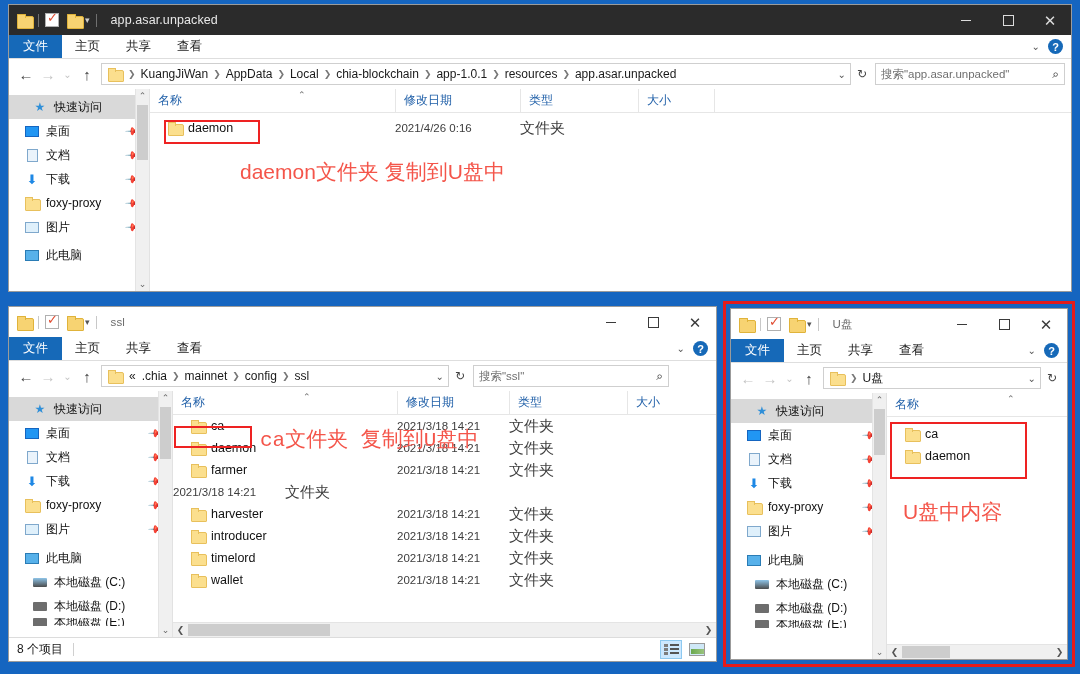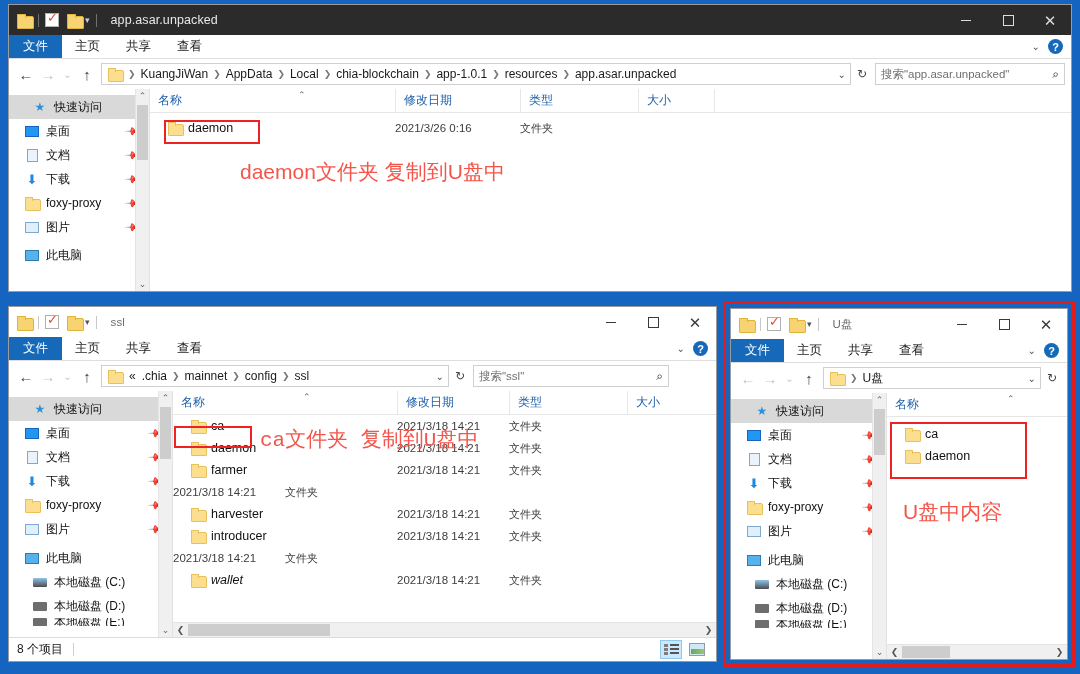--- a/index.html
+++ b/index.html
@@ -86,21 +86,21 @@
   .col-head { height:24px; display:flex; align-items:center; font-size:12px; color:#1f5fa8;
               border-bottom:1px solid #e6e6e6; background:#fff; position:relative;}
   .col { padding-left:8px; position:relative; height:24px; display:flex; align-items:center; }
   .col + .col { border-left:1px solid #e6e6e6; }
   .sort-mark { position:absolute; font-size:9px; color:#6b6b6b; top:1px; }
   .rows { flex:1 1 auto; overflow:hidden; position:relative; }
   .row { height:22px; display:flex; align-items:center; font-size:12.5px; color:#111; }
   .row .cname { display:flex; align-items:center; padding-left:18px; }
   .row .cname .fi { margin-right:6px; }
   .row .cdate { color:#3d3d3d; font-size:11.5px; }
-  .row .ctype { color:#3d3d3d; font-size:11px; }
+  .row .ctype { color:#3d3d3d; font-size:15px; }
 
   .hscroll { height:15px; background:#f0f0f0; border-top:1px solid #e4e4e4; display:flex;
              align-items:center; flex:0 0 auto;}
   .hscroll .ar { width:15px; text-align:center; font-size:9px; color:#555; }
   .hscroll .thumb { height:12px; background:#cdcdcd; }
   .hscroll .sp { flex:1 1 auto; }
 
   .statusbar { height:24px; flex:0 0 auto; border-top:1px solid #dcdcdc; display:flex;
                align-items:center; padding:0 8px; font-size:12px; color:#1a1a1a; background:#fff;}
   .sb-sep { width:1px; height:13px; background:#d0d0d0; margin-left:10px; }
@@ -274,21 +274,21 @@
         <div class="col" style="width:118px">类型</div>
         <div class="col" style="width:76px">大小</div>
         <div class="col" style="width:40px"></div>
       </div>
       <div class="rows">
         <div class="row" style="margin-top:4px">
           <span class="cname" style="width:245px">
               <span class="fi"></span>
             <span>daemon</span>
             </span>
-          <span class="cdate" style="width:125px">2021/3/26 0:16</span>
+          <span class="cdate" style="width:125px">2021/4/26 0:16</span>
           <span class="ctype" style="width:118px">文件夹</span>
           <span class="ctype" style="width:76px"></span>
         </div>
       </div>
     </div>
   </div>
 
 </div>
 
 <div class="redbox" style="left:164px; top:120px; width:96px; height:24px;"></div>
@@ -483,26 +483,30 @@
           <div class="row">
             <span class="cname" style="width: 224px;">
               <span class="fi"></span>
               <span>introducer</span>
             </span>
             <span class="cdate" style="width: 112px;">2021/3/18 14:21</span>
             <span class="ctype" style="width: 118px;">文件夹</span>
             <span class="ctype" style="width: 70px;"></span>
           </div>
           <div class="row">
+            <span class="cname" style="width: 224px;">
+              <span class="fi"></span>
+              <span>timelord</span>
+            </span>
             <span class="cdate" style="width: 112px;">2021/3/18 14:21</span>
             <span class="ctype" style="width: 118px;">文件夹</span>
             <span class="ctype" style="width: 70px;"></span>
           </div>
           <div class="row">
-            <span class="cname" style="width: 224px; font-style: italic;">
+            <span class="cname" style="width: 224px;">
               <span class="fi"></span>
               <span>wallet</span>
             </span>
             <span class="cdate" style="width: 112px;">2021/3/18 14:21</span>
             <span class="ctype" style="width: 118px;">文件夹</span>
             <span class="ctype" style="width: 70px;"></span>
           </div>
         </div>
       <div class="hscroll">
         <span class="ar">❮</span>

